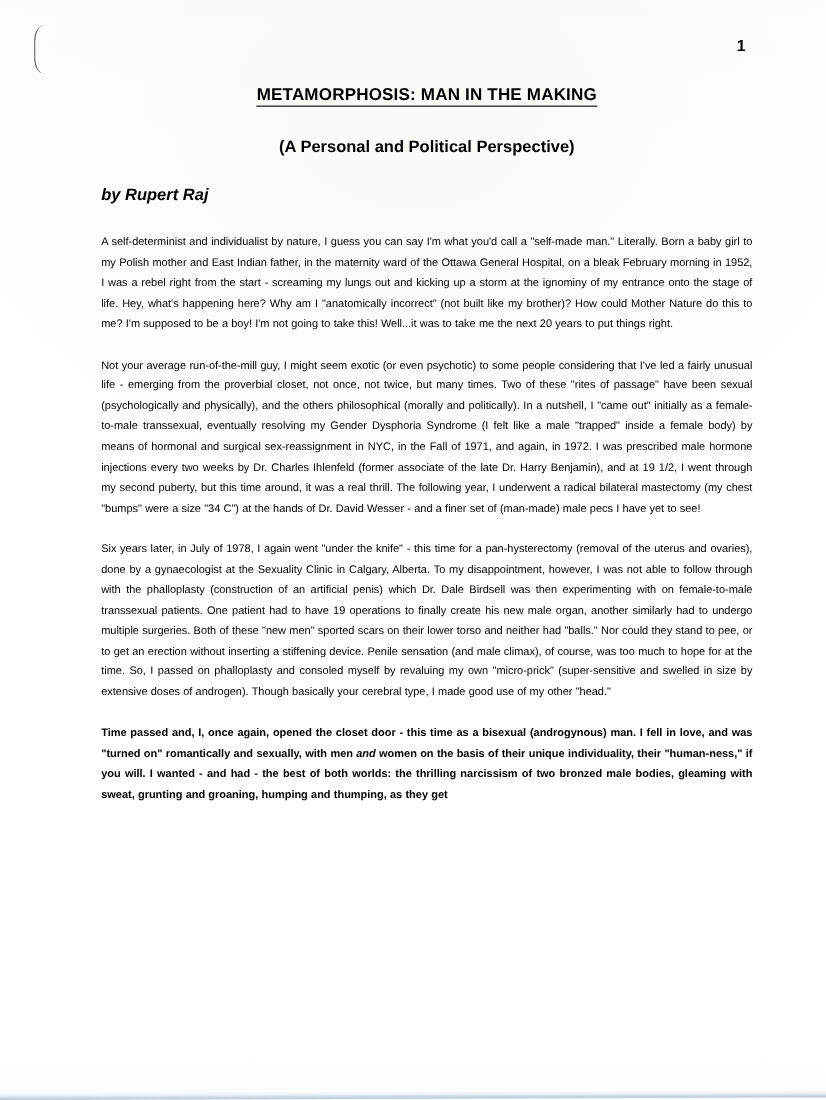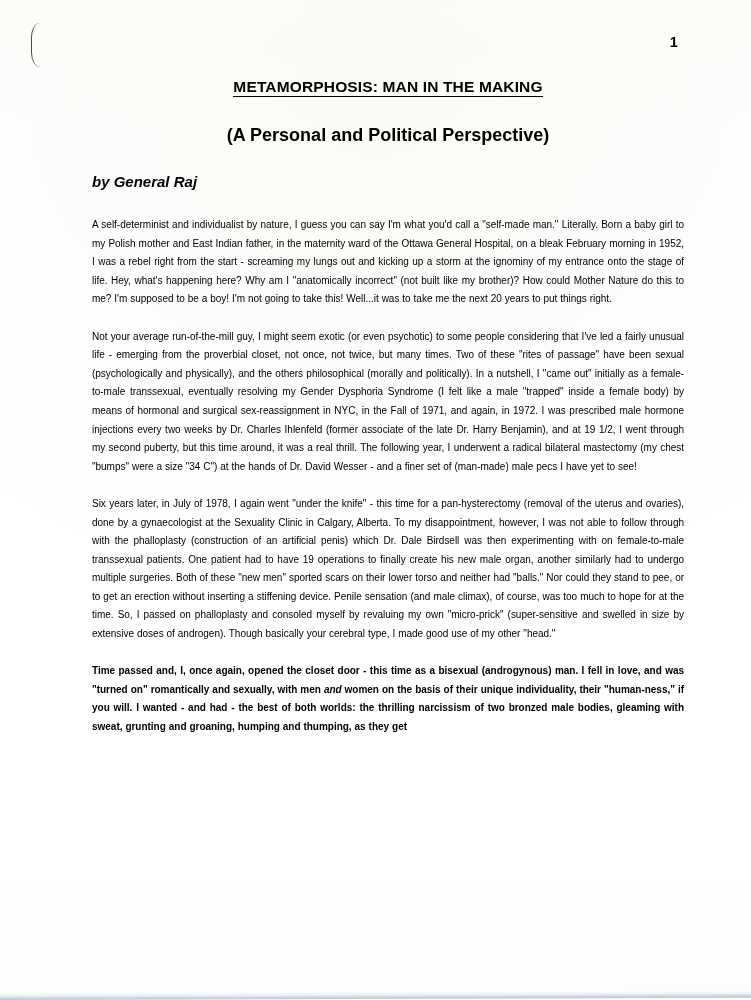--- a/index.html
+++ b/index.html
@@ -85,21 +85,21 @@
     margin: 0;
     padding: 0;
   }
   .doc-title span {
     border-bottom: 1.6px solid #000;
     padding-bottom: 1px;
   }
 
   .doc-subtitle {
     text-align: center;
-    font-size: 18px;
+    font-size: 15px;
     font-weight: 700;
     margin: 0;
     padding: 0;
     margin-top: 29px;
   }
 
   .byline {
     font-size: 15px;
     font-weight: 700;
     font-style: italic;
@@ -138,21 +138,21 @@
   <div class="edge-mark"></div>
 
   <div class="page-number">1</div>
 
   <div class="content">
 
     <h1 class="doc-title"><span>METAMORPHOSIS: MAN IN THE MAKING</span></h1>
 
     <h2 class="doc-subtitle">(A Personal and Political Perspective)</h2>
 
-    <div class="byline">by General Raj</div>
+    <div class="byline">by Rupert Raj</div>
 
     <div class="body-block">
 
       <p class="para">A self-determinist and individualist by nature, I guess you can say I'm what you'd call a "self-made man."  Literally.  Born a baby girl to my Polish mother and East Indian father, in the maternity ward of the Ottawa General Hospital, on a bleak February morning in 1952, I was a rebel right from the start - screaming my lungs out and kicking up a storm at the ignominy of my entrance onto the stage of life.  Hey, what's happening here?  Why am I "anatomically incorrect" (not built like my brother)?  How could Mother Nature do this to me?  I'm supposed to be a boy!  I'm not going to take this!  Well...it was to take me the next 20 years to put things right.</p>
 
       <p class="para">Not your average run-of-the-mill guy, I might seem exotic (or even psychotic) to some people considering that I've led a fairly unusual life - emerging from the proverbial closet, not once, not twice, but many times.  Two of these "rites of passage" have been sexual (psychologically and physically), and the others philosophical (morally and politically).  In a nutshell, I "came out" initially as a female-to-male transsexual, eventually resolving my Gender Dysphoria Syndrome (I felt like a male "trapped" inside a female body) by means of hormonal and surgical sex-reassignment in NYC, in the Fall of 1971, and again, in 1972.  I was prescribed male hormone injections every two weeks by Dr. Charles Ihlenfeld (former associate of the late Dr. Harry Benjamin), and at 19 1/2, I went through my second puberty, but this time around, it was a real thrill.  The following year, I underwent a radical bilateral mastectomy (my chest "bumps" were a size "34 C") at the hands of Dr. David Wesser - and a finer set of (man-made) male pecs I have yet to see!</p>
 
       <p class="para">Six years later, in July of 1978, I again went "under the knife" - this time for a pan-hysterectomy (removal of the uterus and ovaries), done by a gynaecologist at the Sexuality Clinic in Calgary, Alberta.  To my disappointment, however, I was not able to follow through with the phalloplasty (construction of an artificial penis) which Dr. Dale Birdsell was then experimenting with on female-to-male transsexual patients.  One patient had to have 19 operations to finally create his new male organ, another similarly had to undergo multiple surgeries.  Both of these "new men" sported scars on their lower torso and neither had "balls."  Nor could they stand to pee, or to get an erection without inserting a stiffening device.  Penile sensation (and male climax), of course, was too much to hope for at the time.  So, I passed on phalloplasty and consoled myself by revaluing my own "micro-prick" (super-sensitive and swelled in size by extensive doses of androgen).  Though basically your cerebral type, I made good use of my other "head."</p>
 
       <p class="para"><span>Time passed and, I, once again, opened the closet door - this time as a bisexual (androgynous) man.  I fell in love, and was "turned on" romantically and sexually, with men </span><em>and</em><span> women on the basis of their unique individuality, their "human-ness," if you will. I wanted  - and had - the best of both worlds: the thrilling narcissism of two bronzed male bodies, gleaming with sweat, grunting and groaning, humping and thumping, as they get</span></p>

